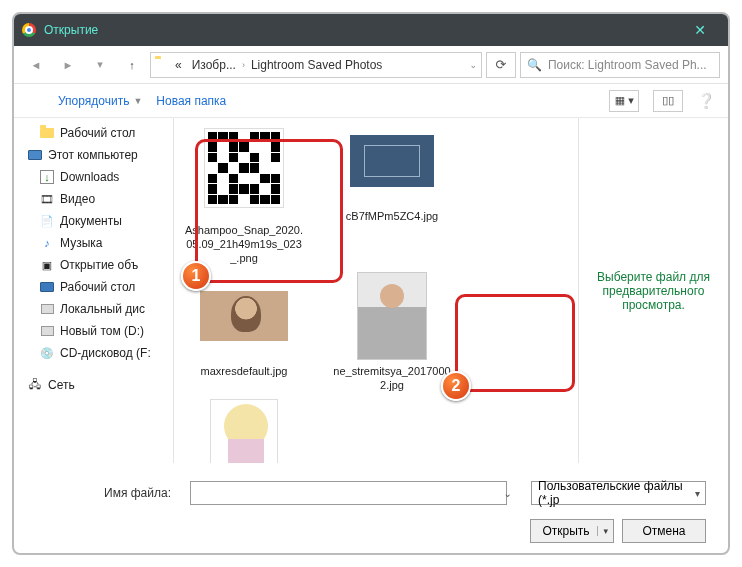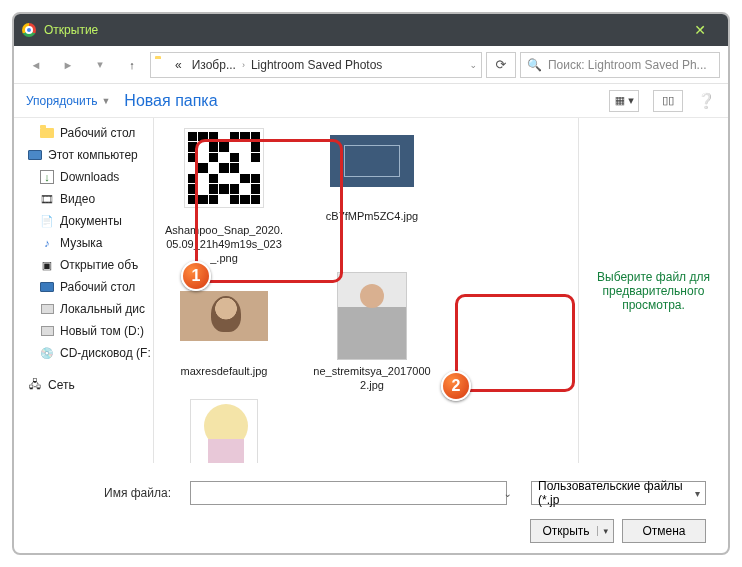--- a/index.html
+++ b/index.html
@@ -1,38 +1,38 @@
 <!DOCTYPE html>
 <html><head>
 <meta charset="utf-8">
 <style>
   * { box-sizing: border-box; margin: 0; padding: 0; font-family: "Segoe UI", Tahoma, sans-serif; }
   body { background: #fff; width: 742px; height: 567px; position: relative; padding: 12px; }
   .outer-border { border: 2px solid #bbb; border-radius: 8px; width: 100%; height: 100%; position: relative; overflow: hidden; }
-  .titlebar { background: #3d4247; color: #bef264; height: 32px; display: flex; align-items: center; padding: 0 8px; }
+  .titlebar { background: #3d4247; color: #5eead4; height: 32px; display: flex; align-items: center; padding: 0 8px; }
   .titlebar .chrome-icon { width: 14px; height: 14px; border-radius: 50%; background: conic-gradient(#ea4335 0 120deg, #34a853 120deg 240deg, #fbbc05 240deg 360deg); position: relative; margin-right: 8px; }
   .titlebar .chrome-icon::after { content: ""; position: absolute; inset: 3px; background: #4285f4; border: 2px solid #fff; border-radius: 50%; }
   .titlebar .title { font-size: 12px; flex: 1; }
   .titlebar .close { width: 40px; text-align: center; font-size: 14px; }
   .navrow { display: flex; align-items: center; height: 38px; border-bottom: 1px solid #e3e3e3; padding: 0 8px; gap: 4px; }
   .navbtn { width: 28px; height: 24px; border: 1px solid transparent; display: flex; align-items: center; justify-content: center; color: #999; font-size: 11px; }
   .navbtn.enabled { color: #333; }
   .pathbar { flex: 1; height: 26px; border: 1px solid #ccc; display: flex; align-items: center; padding: 0 4px; font-size: 12px; gap: 2px; }
   .pathbar .crumb { padding: 0 4px; color: #333; }
   .pathbar .chev { color: #888; font-size: 9px; }
   .refreshbtn { width: 30px; height: 26px; border: 1px solid #ccc; display: flex; align-items: center; justify-content: center; color: #555; font-size: 13px; }
   .searchbar { width: 200px; height: 26px; border: 1px solid #ccc; display: flex; align-items: center; padding: 0 6px; color: #888; font-size: 12px; gap: 6px; }
   .toolbar { display: flex; align-items: center; height: 34px; padding: 0 12px; border-bottom: 1px solid #e8e8e8; gap: 14px; }
-  .toolbar .org { color: #1e6fd6; font-size: 12px; display: flex; align-items: center; gap: 4px; }
-  .toolbar .newf { color: #1e6fd6; font-size: 16px; }
+  .toolbar .org { color: #1e6fd6; font-size: 12px; display: flex; align-items: center; gap: 4px; margin-left: 32px; }
+  .toolbar .newf { color: #1e6fd6; font-size: 12px; }
   .toolbar .spacer { flex: 1; }
   .toolbar .viewbtn { width: 30px; height: 22px; border: 1px solid #ccc; display: flex; align-items: center; justify-content: center; font-size: 11px; color: #444; }
   .toolbar .help { color: #1e88e5; font-size: 15px; }
   .midarea { display: flex; height: 345px; }
-  .sidebar { width: 140px; border-right: 1px solid #e3e3e3; overflow-y: auto; font-size: 12px; color: #222; padding: 4px 0; }
+  .sidebar { width: 160px; border-right: 1px solid #e3e3e3; overflow-y: auto; font-size: 12px; color: #222; padding: 4px 0; }
   .sidebar .item { display: flex; align-items: center; height: 22px; padding-left: 26px; gap: 6px; white-space: nowrap; overflow: hidden; }
   .sidebar .item.lvl0 { padding-left: 14px; font-weight: 400; }
   .sidebar .item.selected { background: #cde6f7; }
   .sidebar .icon { width: 14px; height: 14px; display: inline-flex; align-items: center; justify-content: center; font-size: 11px; }
   .fldr { background: #ffd968; width: 14px; height: 10px; border-radius: 1px; position: relative; }
   .fldr::before { content: ""; position: absolute; top: -3px; left: 0; width: 6px; height: 3px; background: #ffd968; border-radius: 1px 1px 0 0; }
   .pc-ico { width: 14px; height: 10px; background: #4a88c7; border: 1px solid #2d5a8c; border-radius: 1px; }
   .img-ico { width: 14px; height: 10px; background: #8fbce6; border: 1px solid #5a8cb8; border-radius: 1px; }
   .dl-ico { width: 12px; height: 12px; border: 1px solid #888; display: flex; align-items: center; justify-content: center; font-size: 8px; color: #2a7a2a; }
   .mus-ico { color: #3b7dd8; font-size: 12px; }

